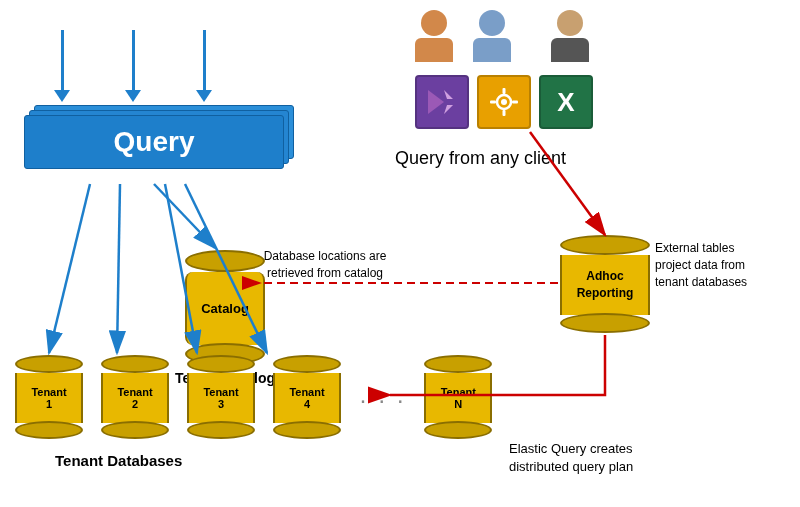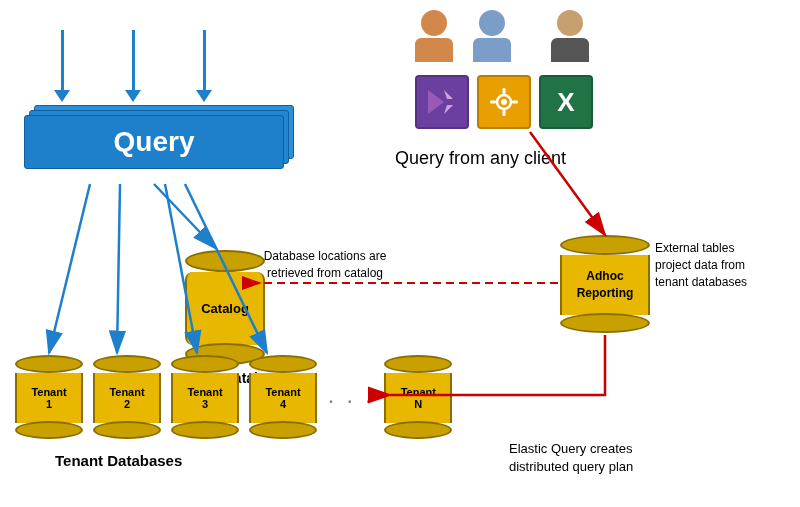--- a/index.html
+++ b/index.html
@@ -137,21 +137,21 @@
       text-align: center;
     }
 
     
     .tenant-row {
       position: absolute;
       left: 15px;
       top: 355px;
       display: flex;
       align-items: flex-end;
-      gap: 10px;
+      gap: 18px;
     }
     .tenant-cyl {
       display: flex;
       flex-direction: column;
       align-items: center;
     }
     .tenant-cyl .cyl-top {
       width: 68px;
       height: 18px;
     }

